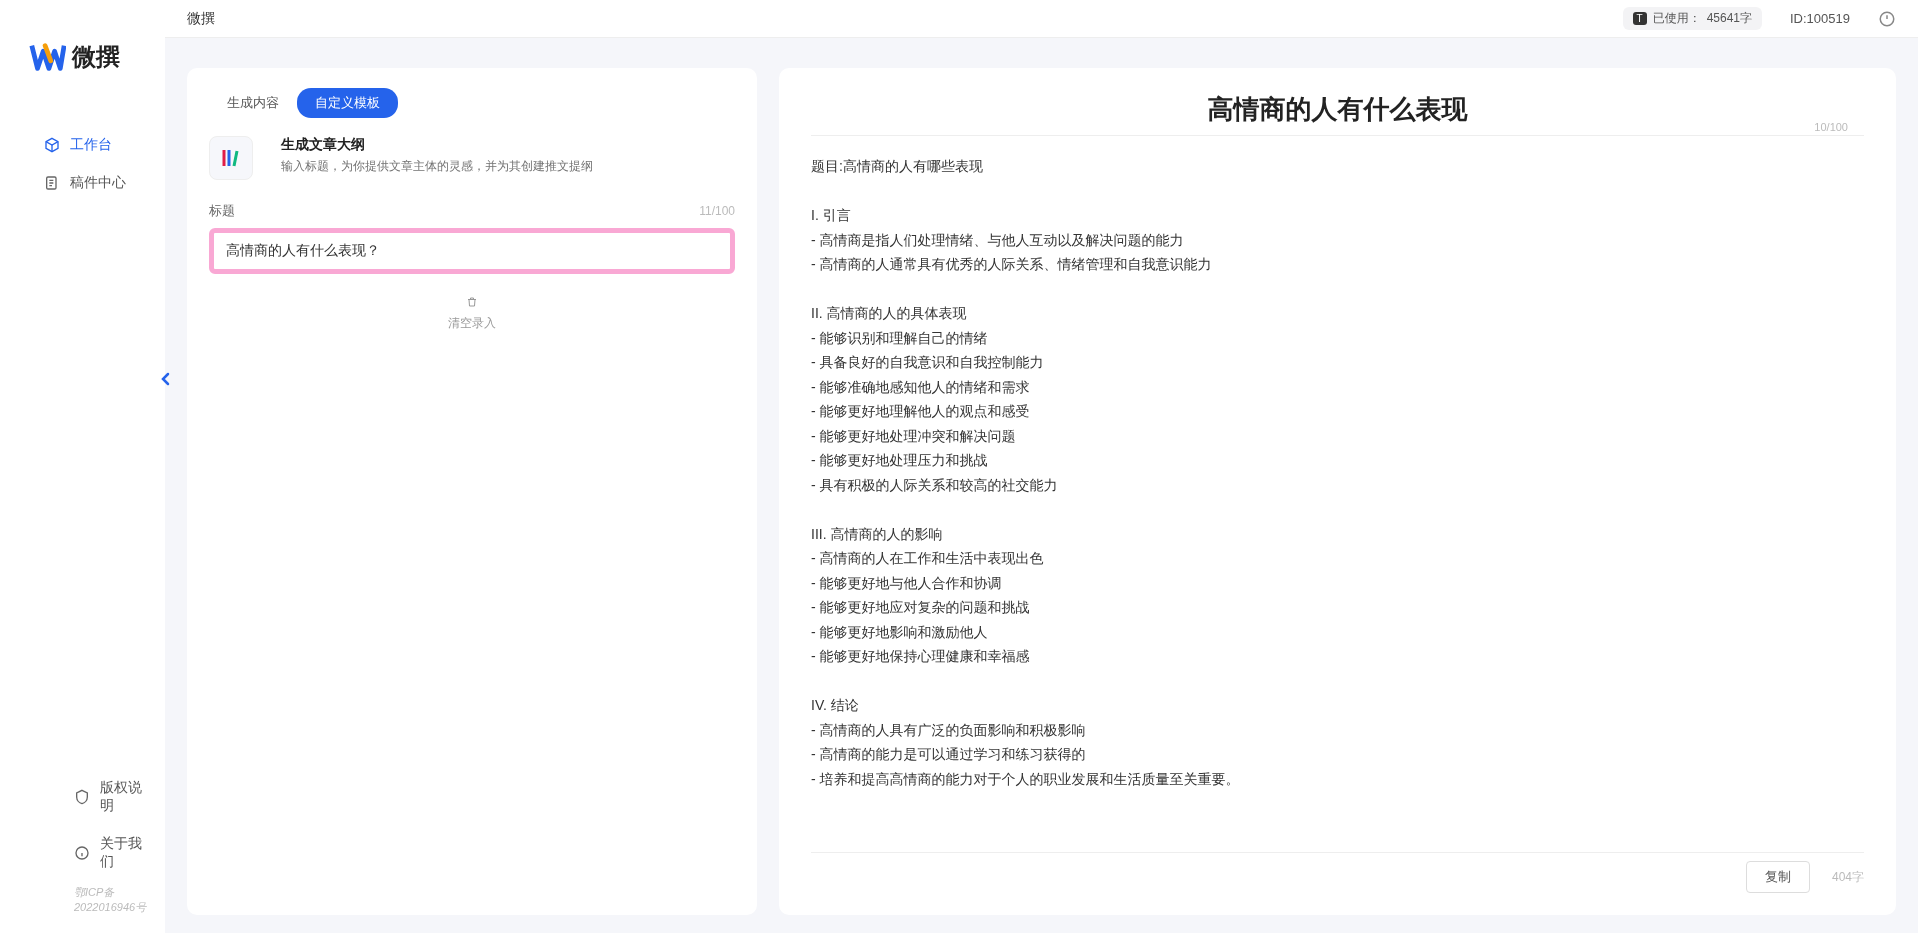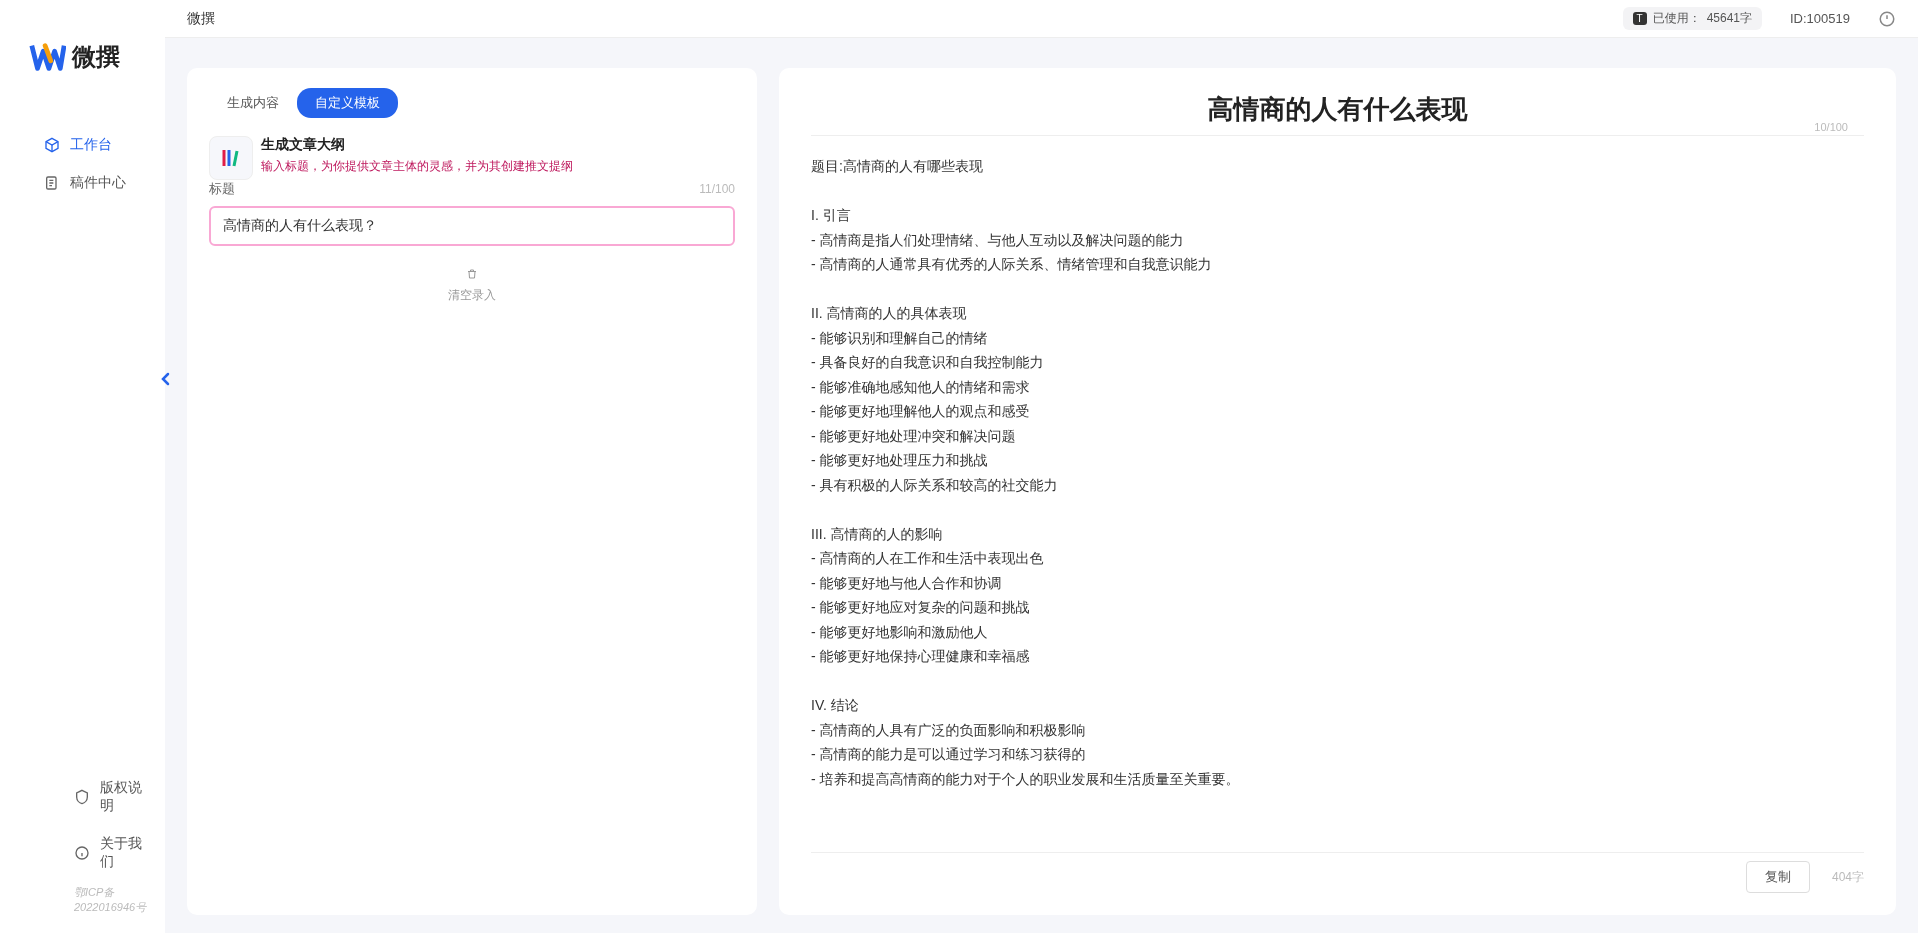--- a/index.html
+++ b/index.html
@@ -24,28 +24,28 @@
 .usage-badge { background: #333; color: #fff; font-size: 10px; border-radius: 3px; padding: 1px 4px; }
 .user-id { font-size: 13px; color: #555; }
 .power-icon { width: 18px; height: 18px; color: #888; cursor: pointer; }
 .content { flex: 1; display: flex; gap: 22px; padding: 30px 22px 18px 22px; }
 .panel { background: #fff; border-radius: 10px; display: flex; flex-direction: column; }
 .left-panel { width: 570px; padding: 20px 22px 18px 22px; }
 .right-panel { flex: 1; padding: 24px 32px 22px 32px; position: relative; }
 .tabs { display: flex; gap: 0; margin-bottom: 18px; }
 .tab { padding: 6px 18px; font-size: 13px; border-radius: 14px; cursor: pointer; color: #555; }
 .tab.active { background: #2563eb; color: #fff; }
-.template-card { display: flex; gap: 8px; align-items: flex-start; }
+.template-card { display: flex; gap: 28px; align-items: flex-start; margin-bottom: 22px; }
 .template-icon-box { width: 44px; height: 44px; border-radius: 8px; background: #f6f7fb; border: 1px solid #eee; display: flex; align-items: center; justify-content: center; }
 .template-info { flex: 1; }
 .template-title { font-size: 14px; font-weight: 600; color: #222; margin-bottom: 4px; }
-.template-desc { font-size: 12px; color: #be185d; }
+.template-desc { font-size: 12px; color: #737373; }
 .field-label-row { display: flex; justify-content: space-between; align-items: center; font-size: 13px; color: #666; margin-bottom: 8px; }
 .field-count { font-size: 12px; color: #bbb; }
-.title-input { width: 100%; border: 2px solid #f9a8d4; border-radius: 6px; padding: 10px 12px; font-size: 14px; color: #333; outline: none; }
+.title-input { width: 100%; border: 5px solid #f9a8d4; border-radius: 6px; padding: 10px 12px; font-size: 14px; color: #333; outline: none; }
 .clear-input { text-align: center; margin-top: 22px; font-size: 12px; color: #999; cursor: pointer; display: flex; align-items: center; justify-content: center; gap: 4px; flex-direction: column; }
 .left-spacer { flex: 1; }
 .generate-btn { background: #2563eb; color: #fff; border: none; border-radius: 6px; padding: 12px 0; font-size: 14px; cursor: pointer; width: 230px; margin: 0 auto; }
 .output-header { position: relative; text-align: center; margin-bottom: 8px; }
 .output-title { font-size: 26px; font-weight: 600; color: #222; font-family: "SimSun", serif; }
 .output-count { position: absolute; right: 16px; bottom: -6px; font-size: 11px; color: #bbb; }
 .output-divider { border-bottom: 1px solid #eee; margin-bottom: 18px; }
 .output-body { flex: 1; font-size: 14px; color: #333; line-height: 1.75; white-space: pre-line; overflow: auto; }
 .output-footer { border-top: 1px solid #eee; padding-top: 8px; display: flex; justify-content: flex-end; align-items: center; gap: 22px; }
 .copy-btn { border: 1px solid #ddd; background: #fff; border-radius: 4px; padding: 6px 18px; font-size: 13px; color: #555; cursor: pointer; }

